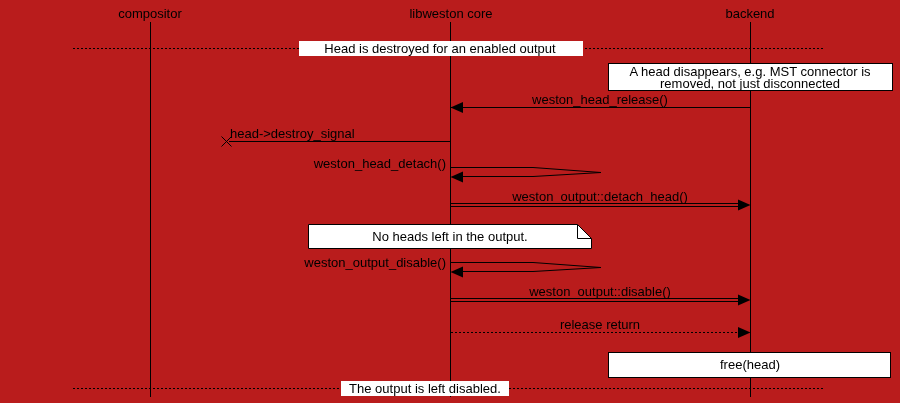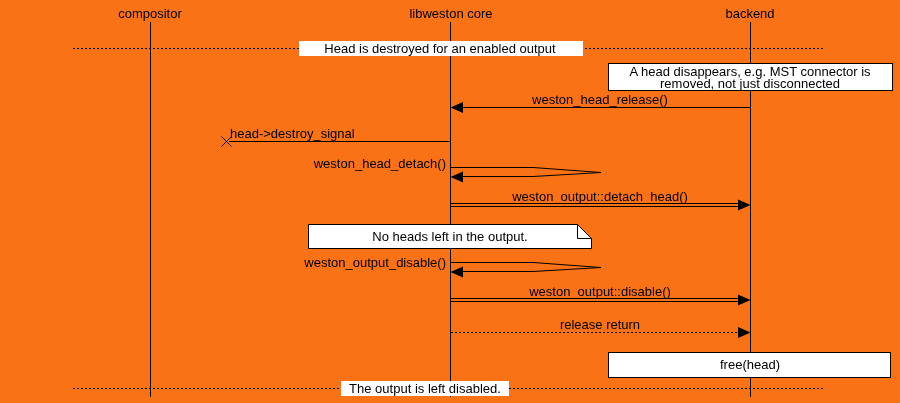--- a/index.html
+++ b/index.html
@@ -1,16 +1,16 @@
 <!DOCTYPE html>
 <html><head>
 <meta charset="utf-8">
 <style>
   html,body{margin:0;padding:0;background:#fff;}
-  .page{width:900px;height:403px;position:relative;background:#f97316;overflow:hidden;}
+  .page{width:900px;height:403px;position:relative;background:#b91c1c;overflow:hidden;}
   svg{display:block;}
   text{
     font-family:"Liberation Sans", sans-serif;
     font-size:13px;
     fill:#000;
   }
   .crisp{shape-rendering:crispEdges;}
   .stroke{stroke:#000;stroke-width:1;fill:none;}
   .fillwhite{fill:#fff;stroke:#000;stroke-width:1;}
   .solidfill{fill:#000;stroke:none;}

